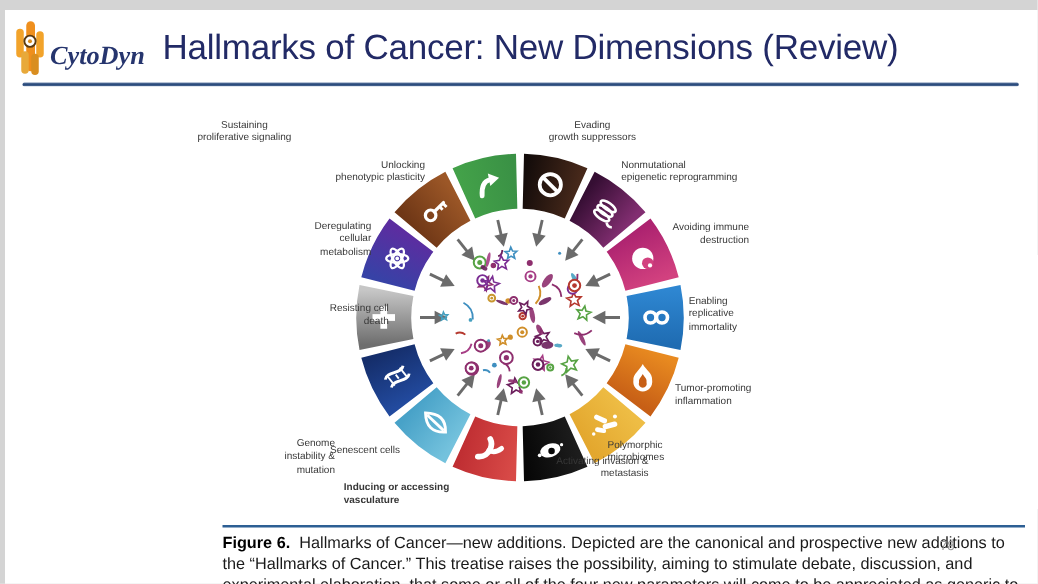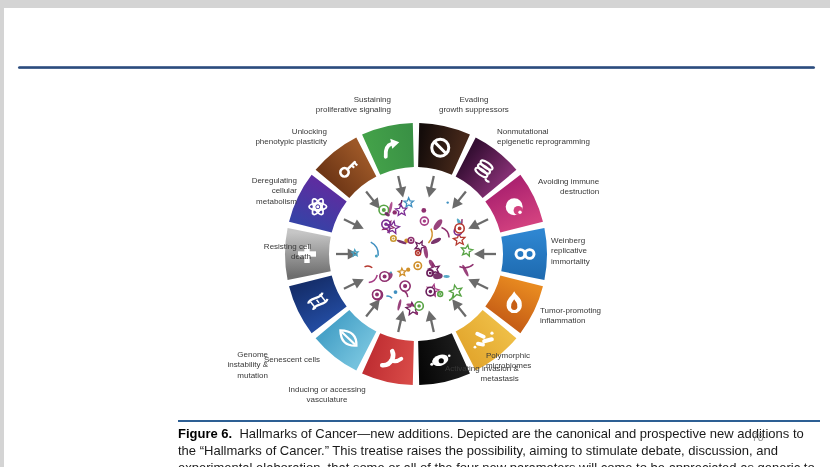--- a/index.html
+++ b/index.html
@@ -19,21 +19,34 @@
   .caption-divider{position:absolute;left:178px;top:420px;width:642px;height:2px;background:#2d5f94;}
   .caption{position:absolute;left:178px;top:426px;width:642px;font-size:13px;color:#1a1a1a;line-height:1.3;font-family:"Liberation Sans",sans-serif;}
   .caption b{color:#000;}
   .page-number{position:absolute;left:752px;top:431px;font-size:10.5px;color:#979797;}
 </style>
 </head>
 <body>
 
 <div class="slide">
 
-
+  <div class="logo">
+    <svg width="27" height="50" viewBox="0 0 27 50">
+      <rect x="2" y="9" width="6" height="23" rx="3" fill="#f2a32a"></rect>
+      <rect x="10" y="3" width="7" height="40" rx="3.5" fill="#ef8f1d"></rect>
+      <rect x="18" y="11" width="6" height="21" rx="3" fill="#f2a32a"></rect>
+      <rect x="6" y="27" width="6" height="18" rx="3" fill="#e8a93a"></rect>
+      <rect x="14" y="29" width="6" height="17" rx="3" fill="#d98e20"></rect>
+      <circle cx="13" cy="19" r="4.5" fill="#fff" stroke="#5a3a10" stroke-width="1.5"></circle>
+      <circle cx="13" cy="19" r="1.6" fill="#d98e20"></circle>
+    </svg>
+    <span class="logo-text">CytoDyn</span>
+  </div>
+
+  <div class="title">Hallmarks of Cancer: New Dimensions (Review)</div>
   <div class="title-underline"></div>
 
 
   <div class="diagram">
     <svg class="wheel-svg" width="300" height="300" viewBox="-150 -150 300 300">
         <defs>
           <linearGradient id="seg-g0" gradientUnits="userSpaceOnUse" x1="-44.88" y1="-99.33" x2="-2.66" y2="-108.97">
             <stop offset="0" stop-color="#43a149"></stop>
             <stop offset="1" stop-color="#3a9145"></stop>
           </linearGradient>
@@ -328,49 +341,49 @@
           <circle cx="-31.4" cy="22.5" r="4.8" fill="#fff" stroke="#8e2f6e" stroke-width="1.6"></circle>
           <circle cx="-31.4" cy="22.5" r="2.0" fill="#8e2f6e"></circle>
           <circle cx="-5" cy="-13.7" r="2.8" fill="#fff" stroke="#8e2f6e" stroke-width="1.6"></circle>
           <circle cx="-5" cy="-13.7" r="1.2" fill="#8e2f6e"></circle>
           <ellipse cx="-16.6" cy="50.9" rx="5.9" ry="1.4" fill="#8e2f6e" opacity="0.9" transform="rotate(104 -16.6 50.9)"></ellipse>
           <ellipse cx="15.7" cy="9.8" rx="4.5" ry="2.1" fill="#8e2f6e" opacity="0.9" transform="rotate(62 15.7 9.8)"></ellipse>
           <ellipse cx="9.8" cy="-2" rx="6.5" ry="2.0" fill="#8e2f6e" opacity="0.9" transform="rotate(80 9.8 -2)"></ellipse>
         </g>
       </svg>
     <div id="wheel-labels">
-        <div class="hm-label" style="top: 95px; left: 0px; width: 391px; text-align: right;">Sustaining
+        <div class="hm-label" style="top: 95px; left: 0px; width: 391px; text-align: center;">Sustaining
 proliferative signaling</div>
         <div class="hm-label" style="top: 95px; left: 439px; text-align: center;">Evading
 growth suppressors</div>
         <div class="hm-label" style="top: 127px; left: 497px; text-align: left;">Nonmutational
 epigenetic reprogramming</div>
         <div class="hm-label" style="top: 177px; left: 538px; text-align: right;">Avoiding immune
 destruction</div>
-        <div class="hm-label" style="top: 236px; left: 551px; text-align: left;">Weinberg
+        <div class="hm-label" style="top: 236px; left: 551px; text-align: left;">Enabling
 replicative
 immortality</div>
         <div class="hm-label" style="top: 306px; left: 540px; text-align: left;">Tumor-promoting
 inflammation</div>
         <div class="hm-label" style="top: 351px; left: 486px; text-align: left;">Polymorphic
 microbiomes</div>
         <div class="hm-label" style="top: 364px; left: 445px; text-align: right;">Activating invasion &amp;
 metastasis</div>
-        <div class="hm-label" style="top: 385px; left: 257px; width: 140px; text-align: center;">Inducing or accessing
+        <div class="hm-label" style="top: 385px; left: 275px; width: 140px;  font-weight: bold;">Inducing or accessing
 vasculature</div>
         <div class="hm-label" style="top: 355px; left: 0px; width: 320px; text-align: right;">Senescent cells</div>
         <div class="hm-label" style="top: 302px; left: 0px; width: 268px; text-align: right; margin-top: 48px;">Genome
 instability &amp;
 mutation</div>
         <div class="hm-label" style="top: 242px; left: 0px; width: 274px; text-align: right; margin-left: 37px;">Resisting cell
 death</div>
         <div class="hm-label" style="top: 176px; left: 13px; width: 284px; text-align: right;">Deregulating
 cellular
 metabolism</div>
-        <div class="hm-label" style="top: 127px; left: 0px; width: 327px; text-align: right;">Unlocking
+        <div class="hm-label" style="top: 127px; left: 0px; width: 327px; text-align: right; padding-left: 13px;">Unlocking
 phenotypic plasticity</div>
       </div>
   </div>
 
   <div class="caption-divider"></div>
   <div class="caption"><b>Figure 6.</b>&nbsp;&nbsp;<span>Hallmarks of Cancer—new additions. Depicted are the canonical and prospective new additions to the “Hallmarks of Cancer.” This treatise raises the possibility, aiming to stimulate debate, discussion, and experimental elaboration, that some or all of the four new parameters will come to be appreciated as generic to multiple forms of human cancer and hence appropriate to incorporate into the core conceptualization of the hallmarks of cancer.</span></div>
 
   <div class="page-number">78</div>
 
   <div class="strip-top"></div>

